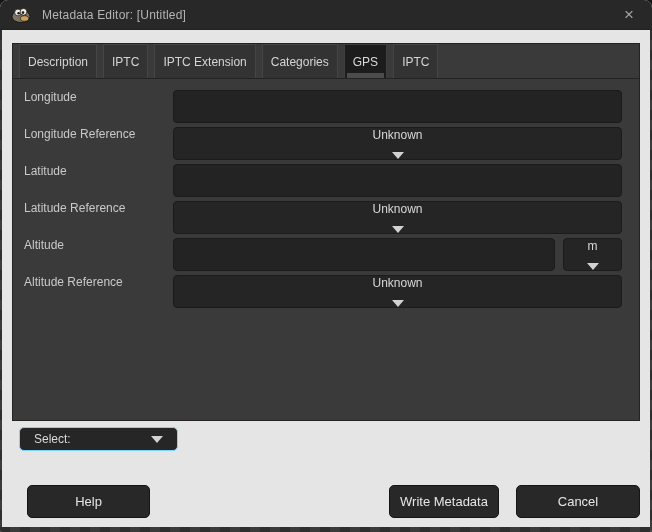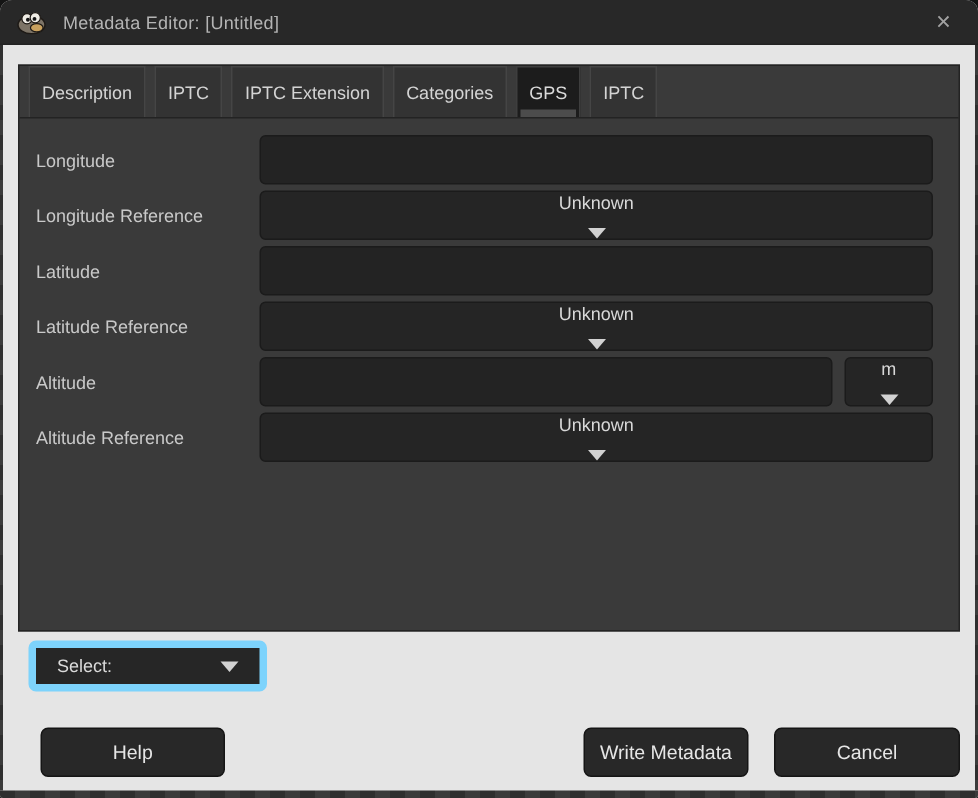--- a/index.html
+++ b/index.html
@@ -42,21 +42,21 @@
   .tab.active{
     background:#1c1c1c;border-color:#3e3e3e;color:#dadada;
   }
   .tab.active::after{
     content:"";position:absolute;left:2px;right:2px;bottom:0;height:5px;
     background:#4c4c4c;
   }
 
   
   .form{padding:11px 17px 0 11px;}
-  .row{display:flex;align-items:center;height:33px;margin-bottom:4px;}
+  .row{display:flex;height:33px;margin-bottom:4px;}
   .row-label{width:149px;flex-shrink:0;color:#c9c9c9;font-size:12px;}
   .field{
     height:33px;background:#232323;border:1px solid #1b1b1b;border-radius:4px;
     color:#d8d8d8;font-size:12px;flex-direction:column;
   }
   .text-input{
     flex:1;padding:0 10px;outline:none;min-width:0;
     font-family:"Liberation Sans","DejaVu Sans",sans-serif;
   }
   .dropdown{
@@ -68,22 +68,22 @@
     width:0;height:0;border-left:6px solid transparent;border-right:6px solid transparent;
     border-top:7px solid #d2d2d2;
   }
   .unit-dropdown{
     width:59px;margin-left:8px;flex:none;display:flex;align-items:center;
     justify-content:space-between;padding:0 9px;background:#252525;cursor:default;
   }
 
   
   .select-btn{
-    position:absolute;left:19px;top:427px;width:159px;height:34px;
-    background:#262626;border:5px solid #7dd3fc;border-radius:5px;
+    position:absolute;left:19px;top:427px;width:159px;height:24px;
+    background:#262626;border:1px solid #7dd3fc;border-radius:5px;
     display:flex;align-items:center;justify-content:space-between;
     padding:0 14px;color:#dadada;font-size:12px;cursor:default;
   }
 
   
   .btn{
     position:absolute;top:485px;height:33px;
     background:#282828;border:1px solid #151515;border-radius:5px;
     display:flex;align-items:center;justify-content:center;
     color:#e6e6e6;font-size:13px;cursor:default;

